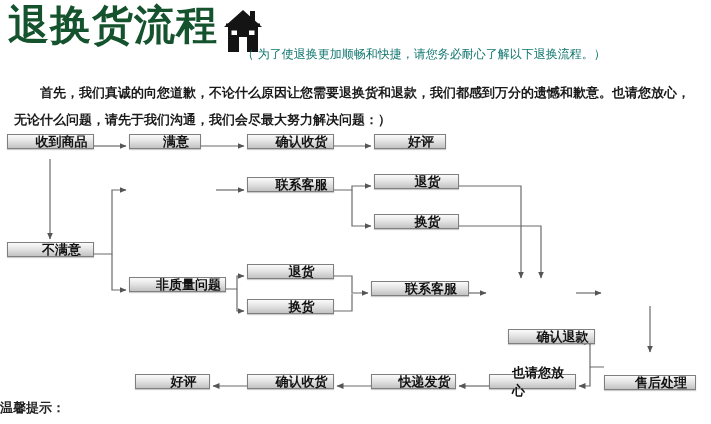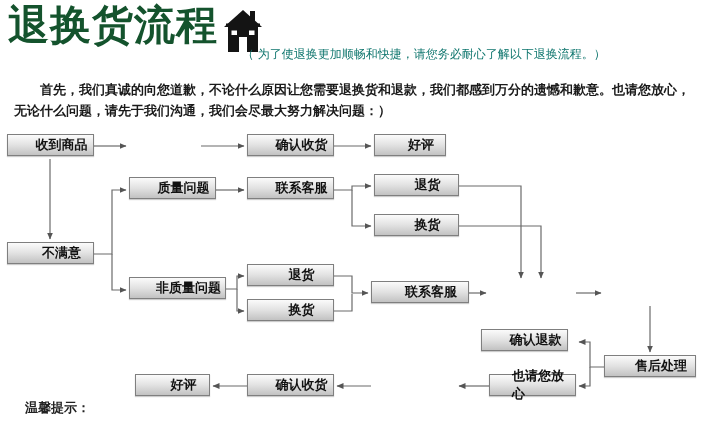--- a/index.html
+++ b/index.html
@@ -2,28 +2,28 @@
 <html><head>
 <meta charset="utf-8">
 <style>
   html,body{margin:0;padding:0;background:#fff;}
   .page{position:relative;width:711px;height:424px;background:#ffffff;
         font-family:"DejaVu Sans","Liberation Sans",sans-serif;overflow:hidden;}
   .title-wrap{position:absolute;left:8px;top:4px;display:flex;align-items:flex-start;}
   .page-title{font-size:41px;line-height:48px;font-weight:bold;color:#14532d;letter-spacing:1px;font-family:Liberation Mono, monospace;}
   .house{margin-left:6px;margin-top:6px;}
   .note{position:absolute;left:242px;top:46px;font-size:12px;color:#0f766e;white-space:nowrap;}
-  .intro{position:absolute;left:14px;top:79px;width:684px;font-size:13px;line-height:21px;
+  .intro{position:absolute;left:14px;top:79px;width:684px;font-size:13px;line-height:27px;
          color:#1a1a1a;font-weight:600;text-indent:2em;}
-  .node{position:absolute;box-sizing:border-box;height:22px;border:1px solid #7f7f7f;
+  .node{position:absolute;box-sizing:border-box;height:15px;border:1px solid #7f7f7f;
         background:linear-gradient(to bottom,#fbfbfb 0%,#e2e2e2 50%,#c2c2c2 100%);
         display:flex;align-items:center;justify-content:center;
         font-size:13px;font-weight:bold;color:#111;box-shadow:0 1px 1px rgba(0,0,0,0.2);padding-left:22px;}
   .edges{position:absolute;left:0;top:0;pointer-events:none;}
-  .tips{position:absolute;left:25px;top:399px;font-size:13px;font-weight:bold;color:#222;}
+  .tips{position:absolute;left:0;top:399px;font-size:13px;font-weight:bold;color:#222;}
 </style>
 </head>
 <body>
 
 <div class="page">
 
   <div class="title-wrap">
     <span class="page-title">退换货流程</span>
     <span class="house">
       <svg width="38" height="44" viewBox="0 0 38 44">
@@ -69,36 +69,37 @@
       <polyline points="650,306 650,352" marker-end="url(#arr)"></polyline>
       <polyline points="604,367 590,367 590,342 579,342" marker-end="url(#arr)"></polyline>
       <polyline points="590,367 590,386 579,386" marker-end="url(#arr)"></polyline>
       <polyline points="489,386 459,386" marker-end="url(#arr)"></polyline>
       <polyline points="371,386 337,386" marker-end="url(#arr)"></polyline>
       <polyline points="247,386 213,386" marker-end="url(#arr)"></polyline>
     </g>
   </svg>
 
   <div class="node" style="left:7px;top:134px;width:87px">收到商品</div>
+  <div class="node" style="left:129px;top:134px;width:72px">满意</div>
   <div class="node" style="left:247px;top:134px;width:87px">确认收货</div>
   <div class="node" style="left:374px;top:134px;width:72px">好评</div>
 
-  <div class="node" style="left:129px;top:177px;width:87px">质量问题</div>
   <div class="node" style="left:247px;top:177px;width:87px">联系客服</div>
   <div class="node" style="left:374px;top:174px;width:85px">退货</div>
   <div class="node" style="left:374px;top:214px;width:85px">换货</div>
 
   <div class="node" style="left:7px;top:242px;width:87px">不满意</div>
   <div class="node" style="left:129px;top:277px;width:97px">非质量问题</div>
   <div class="node" style="left:247px;top:264px;width:87px">退货</div>
   <div class="node" style="left:247px;top:299px;width:87px">换货</div>
   <div class="node" style="left:371px;top:281px;width:98px">联系客服</div>
 
-  <div class="node" style="left:481px;top:329px;width:87px">确认退款</div>
-  <div class="node" style="left:604px;top:355px;width:92px">售后处理</div>
+  <div class="node" style="left:508px;top:329px;width:87px">确认退款</div>
+  <div class="node" style="left:604px;top:375px;width:92px">售后处理</div>
 
   <div class="node" style="left:135px;top:374px;width:75px">好评</div>
   <div class="node" style="left:247px;top:374px;width:87px">确认收货</div>
+  <div class="node" style="left:371px;top:374px;width:85px">快递发货</div>
   <div class="node" style="left:489px;top:374px;width:87px">也请您放心</div>
 
   <div class="tips">温馨提示：</div>
 
 </div>
 
 </body></html>

